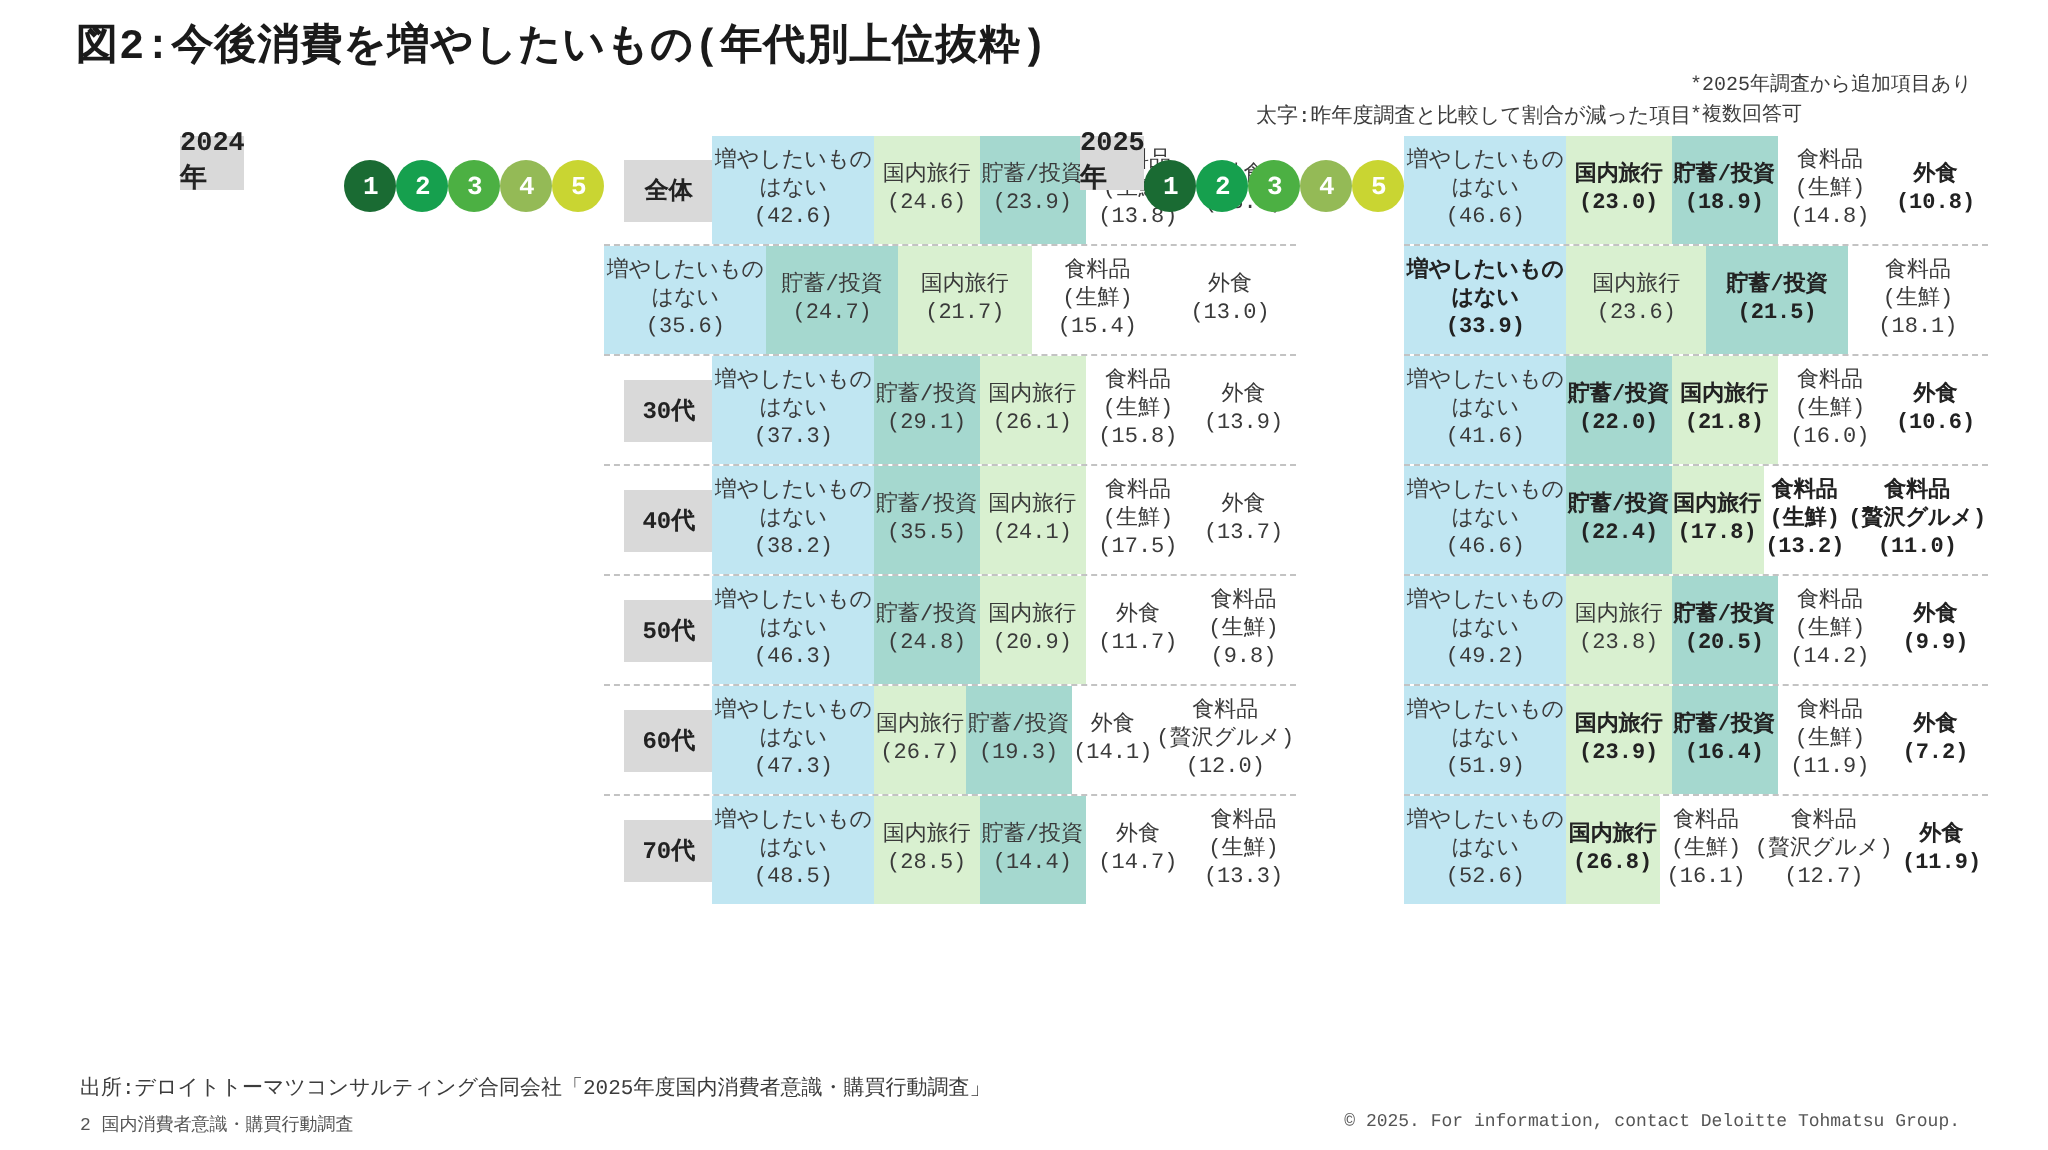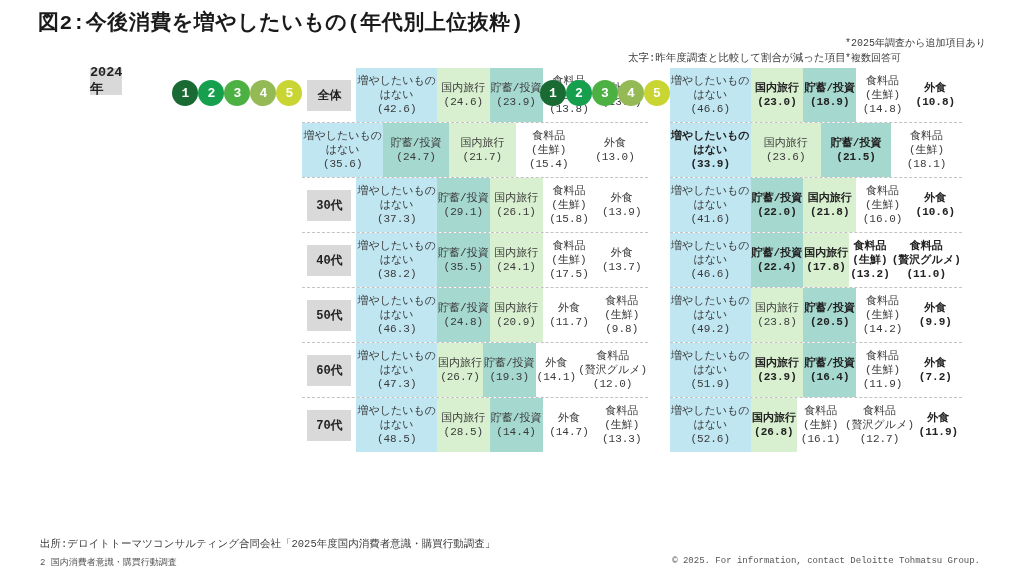--- a/index.html
+++ b/index.html
@@ -25,21 +25,21 @@
   .inset { margin-left:50px; }
   .circles { display:flex; height:50px; align-items:center; }
   .circle-col { flex:1; display:flex; justify-content:center; }
   .circle {
     width:26px; height:26px; border-radius:50%; color:#fff; font-weight:700; font-size:13px;
     display:flex; align-items:center; justify-content:center;
   }
   .rows { display:flex; flex-direction:column; }
   .t-row { display:flex; height:54px; }
   .t-row + .t-row { border-top:1px dashed #c3c3c3; }
-  .rowhead { width:54px; display:flex; align-items:center; justify-content:center; }
+  .rowhead { width:54px; display:flex; align-items:center; justify-content:flex-end; }
   .rowhead-box {
     background:#d9d9d9; font-weight:700; font-size:12px; color:#222;
     width:40px; padding:7px 2px; text-align:center;
   }
   .cell {
     flex:1; display:flex; flex-direction:column; justify-content:center; align-items:center;
     text-align:center; font-size:11px; line-height:1.28; color:#3a3a3a; padding:1px;
   }
   .cell.bold { font-weight:700; color:#222; }
   .cell-line { white-space:nowrap; }
@@ -262,20 +262,21 @@
             </div>
             <div class="cell">
               <div class="cell-line">食料品</div>
               <div class="cell-line">(生鮮)</div>
               <div class="cell-line">(13.3)</div>
             </div>
           </div>
         </div>
       </section>
     <section class="tgroup tgroup-1">
+        <div class="yearbar">2025年</div>
         <div class="circles">
           <div class="circle-col">
             <div class="circle" style="background: rgb(26, 107, 51);">1</div>
           </div>
           <div class="circle-col">
             <div class="circle" style="background: rgb(22, 160, 78);">2</div>
           </div>
           <div class="circle-col">
             <div class="circle" style="background: rgb(76, 176, 67);">3</div>
           </div>

